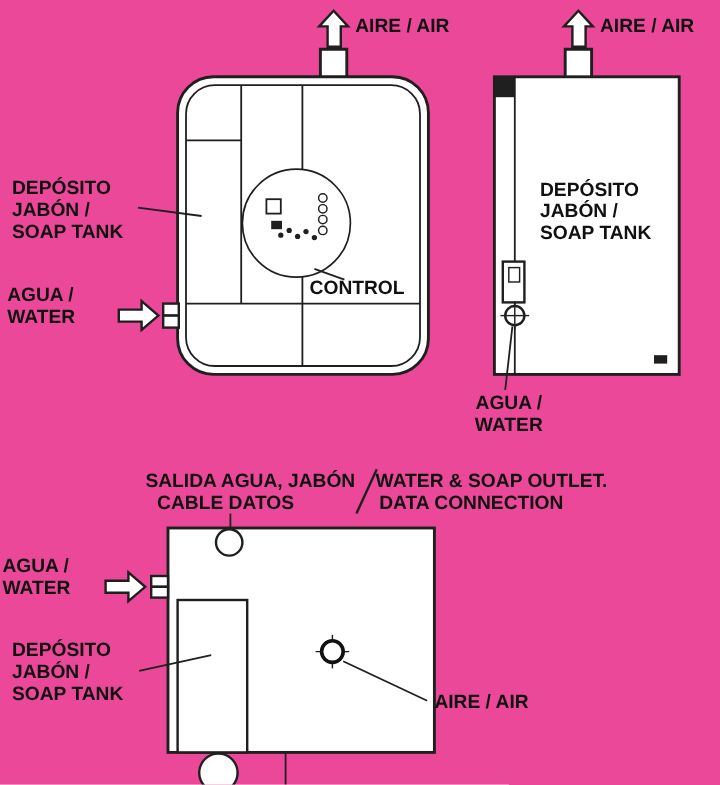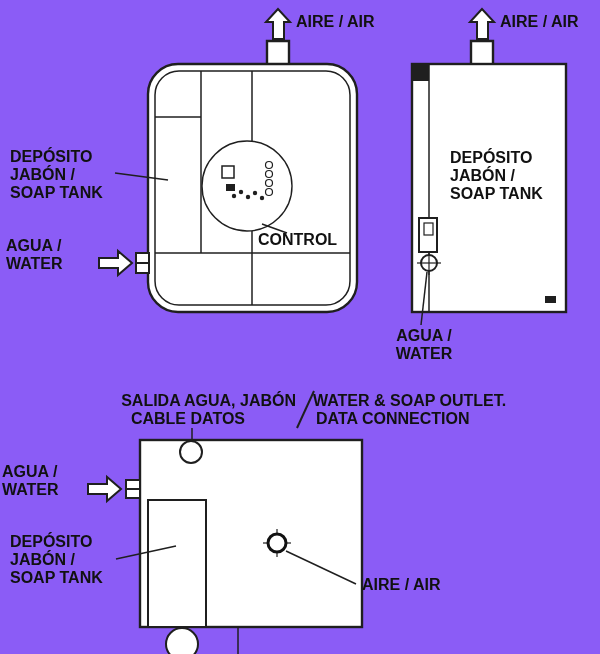--- a/index.html
+++ b/index.html
@@ -1,16 +1,16 @@
 <!DOCTYPE html>
 <html><head>
 <meta charset="utf-8">
 <style>
   html,body { margin:0; padding:0; background:#ffffff; }
-  .stage { position:relative; width:600px; height:654px; background:#8b5cf6; overflow:hidden;text-align:right; }
+  .stage { position:relative; width:600px; height:654px; background:#ec4899; overflow:hidden;text-align:right; }
   svg { display:block; }
   .s25 { stroke:#1f1f1f; stroke-width:2.4; fill:#ffffff; }
   .s2  { stroke:#1f1f1f; stroke-width:2;   fill:#ffffff; }
   .s15 { stroke:#1f1f1f; stroke-width:1.5; fill:none; }
   .s12 { stroke:#1f1f1f; stroke-width:1.2; fill:none; }
   .ring { stroke:#1f1f1f; stroke-width:1.4; fill:#ffffff; }
   .bold-ring { stroke:#111111; stroke-width:3; fill:#ffffff; }
   .fillb { fill:#1f1f1f; stroke:none; }
   .arrow { fill:#ffffff; stroke:#1f1f1f; stroke-width:2; stroke-linejoin:miter; }
   .lbl { font-family:"Liberation Sans", sans-serif; font-weight:bold; font-size:16px; fill:#111111; }

